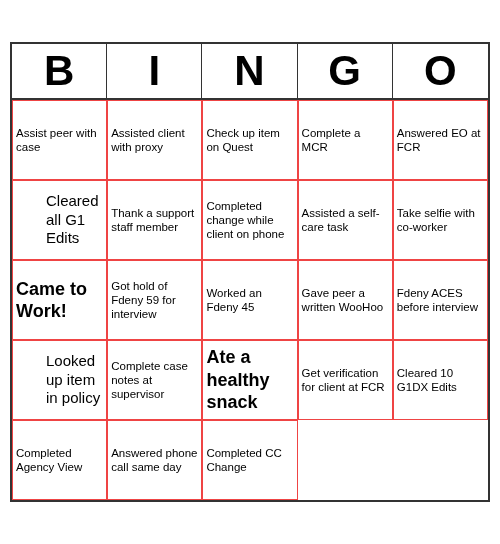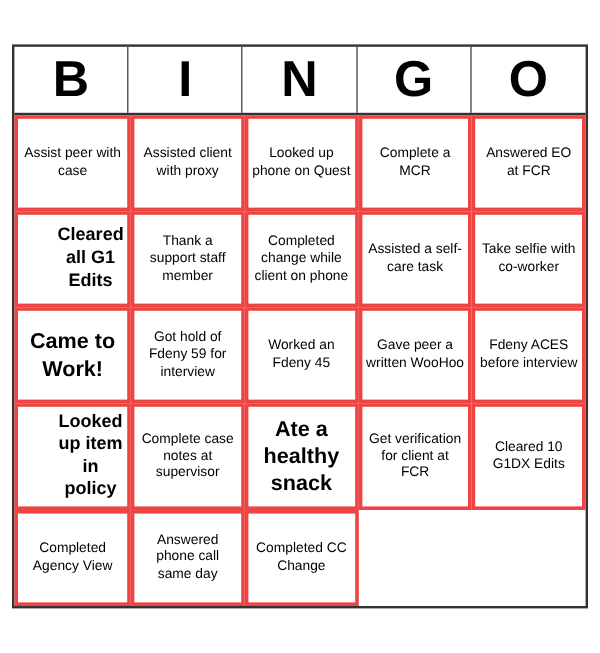--- a/index.html
+++ b/index.html
@@ -32,55 +32,55 @@
       line-height: 1.1;
     }
     .bingo-letter:last-child {
       border-right: none;
     }
     .bingo-grid {
       display: grid;
       grid-template-columns: repeat(5, 1fr);
     }
     .bingo-cell {
-      border: 3px solid #ef4444;
-      text-align: center;
+      border: 1px solid #ef4444;
+      text-align: left;
       padding: 4px 3px;
       font-size: 11.5px;
       display: flex;
       align-items: center;
       justify-content: center;
       min-height: 80px;
       line-height: 1.25;
     }
     .bingo-cell.large-text {
       font-size: 18px;
       font-weight: bold;
     }
     .bingo-cell.medium-text {
       font-size: 15px;
-      font-weight: bold;
+      font-weight: normal;
       padding-left: 33px;
     }
   </style>
 </head>
 <body>
 
 <div class="bingo-card">
   <div class="bingo-header">
   <div class="bingo-letter">B</div>
       <div class="bingo-letter">I</div>
       <div class="bingo-letter">N</div>
       <div class="bingo-letter">G</div>
       <div class="bingo-letter">O</div>
     </div>
   <div class="bingo-grid">
   <div class="bingo-cell">Assist peer with case</div>
       <div class="bingo-cell">Assisted client with proxy</div>
-      <div class="bingo-cell">Looked up phone on Quest</div>
+      <div class="bingo-cell">Check up item on Quest</div>
       <div class="bingo-cell">Complete a MCR</div>
       <div class="bingo-cell">Answered EO at FCR</div>
       <div class="bingo-cell medium-text">Cleared all G1 Edits</div>
       <div class="bingo-cell">Thank a support staff member</div>
       <div class="bingo-cell">Completed change while client on phone</div>
       <div class="bingo-cell">Assisted a self-care task</div>
       <div class="bingo-cell">Take selfie with co-worker</div>
       <div class="bingo-cell large-text">Came to Work!</div>
       <div class="bingo-cell">Got hold of Fdeny 59 for interview</div>
       <div class="bingo-cell">Worked an Fdeny 45</div>

